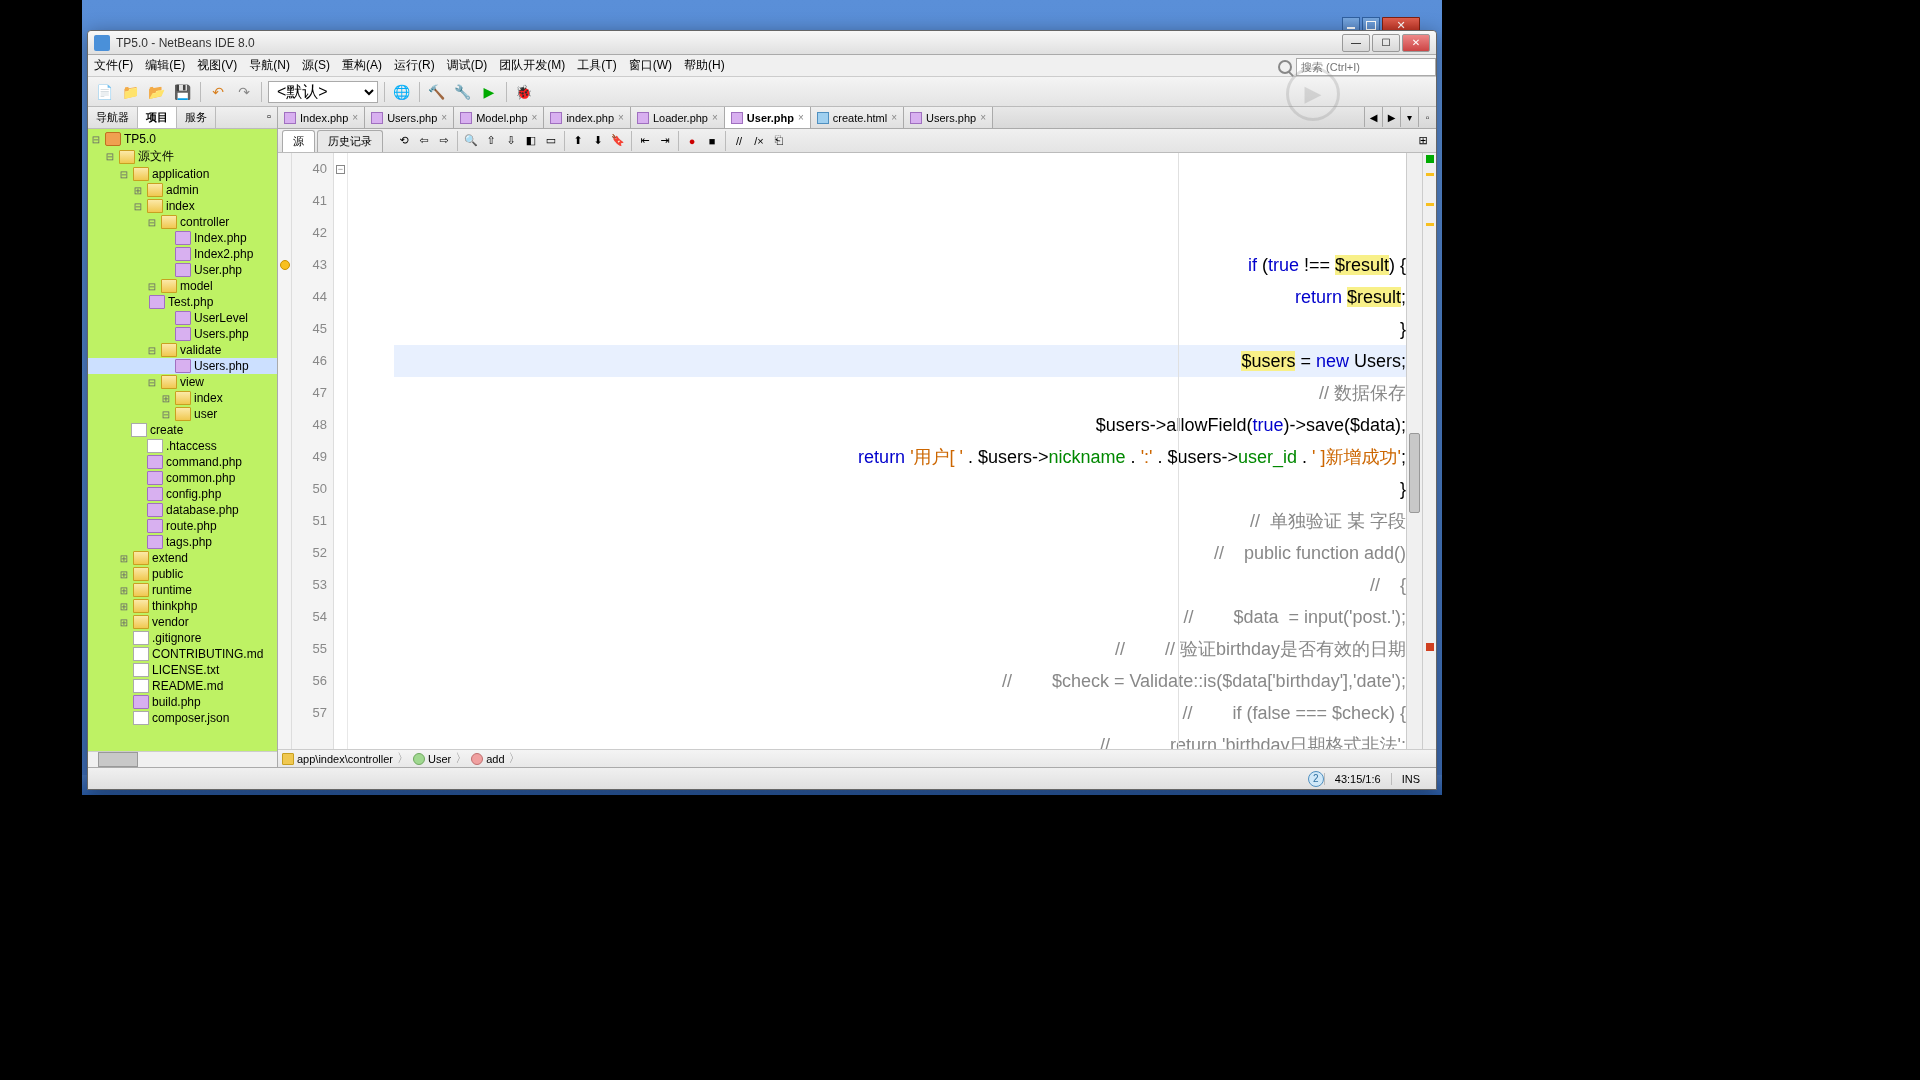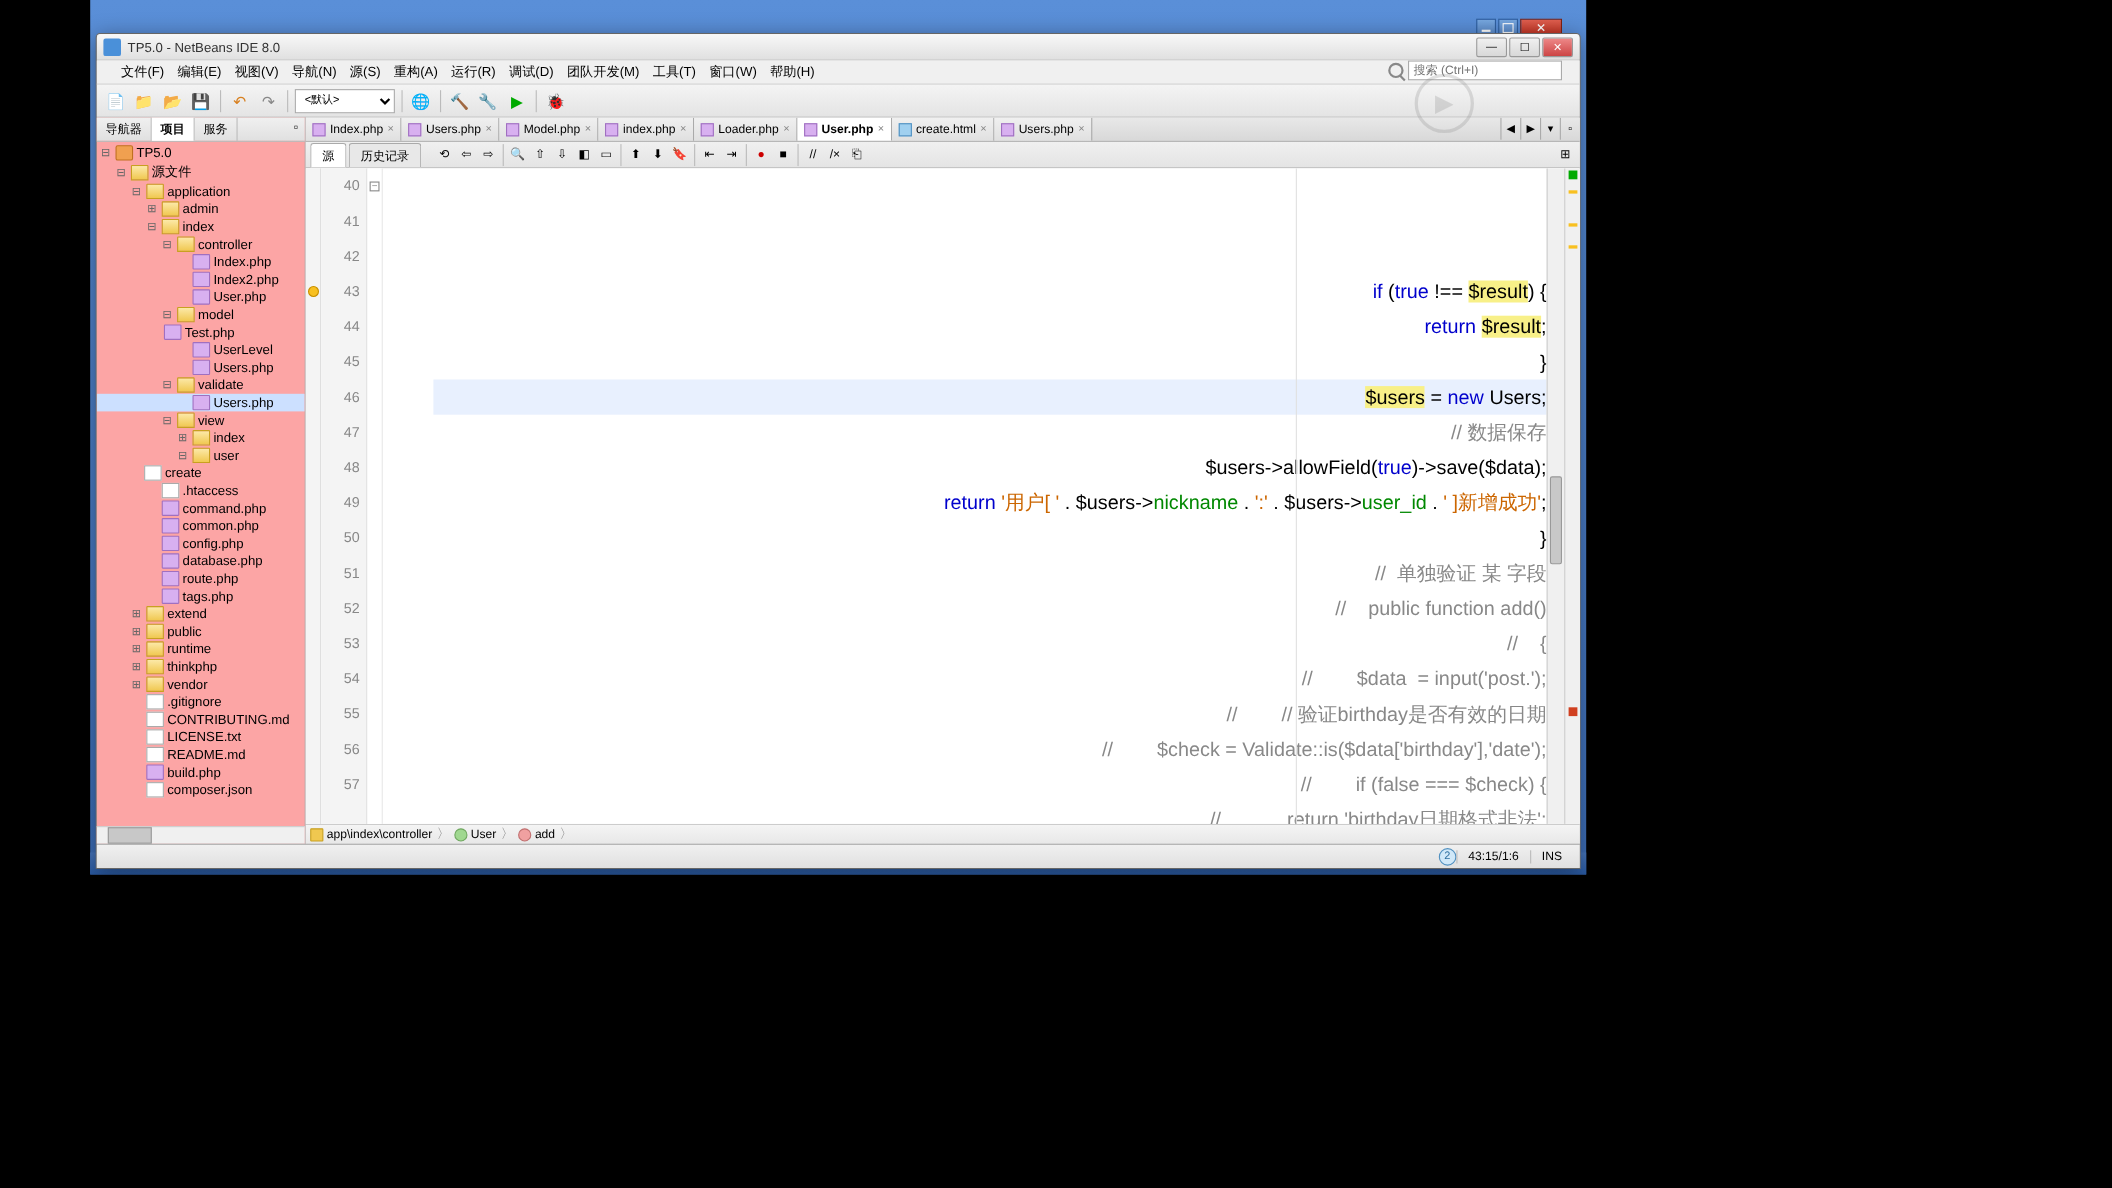--- a/index.html
+++ b/index.html
@@ -6,33 +6,33 @@
 body { background: #000; width: 1920px; height: 1080px; overflow: hidden; position: relative; }
 .screen { position: absolute; left: 82px; top: 0; width: 1360px; height: 795px; background: linear-gradient(#5a8fd8, #3d6eb8); }
 .taskbar-win { position: absolute; bottom: 0; left: 0; right: 0; height: 20px; background: linear-gradient(#4878c0, #2858a0); }
 .window { position: absolute; left: 5px; top: 30px; right: 5px; bottom: 5px; background: #e8e8e8; border: 1px solid #666; border-radius: 4px 4px 0 0; box-shadow: 0 4px 20px rgba(0,0,0,.4); }
 .title-bar { height: 24px; background: linear-gradient(#f8f8f8, #e0e0e0); border-bottom: 1px solid #aaa; display: flex; align-items: center; padding: 0 6px; font-size: 12px; border-radius: 4px 4px 0 0; }
 .title-bar .icon { width: 16px; height: 16px; background: #4a90d9; margin-right: 6px; border-radius: 2px; }
 .title-bar .title { flex: 1; color: #333; }
 .win-controls { display: flex; gap: 2px; }
 .win-btn { width: 28px; height: 18px; background: linear-gradient(#f0f0f0, #d8d8d8); border: 1px solid #999; border-radius: 2px; font-size: 10px; display: flex; align-items: center; justify-content: center; cursor: pointer; }
 .win-btn.close { background: linear-gradient(#e88, #c44); color: #fff; }
-.menu-bar { height: 22px; background: #f0f0f0; border-bottom: 1px solid #ccc; display: flex; align-items: flex-start; padding: 0 16px; font-size: 12px; }
+.menu-bar { height: 22px; background: #f0f0f0; border-bottom: 1px solid #ccc; display: flex; align-items: flex-end; padding: 0 0; font-size: 12px; }
 .menu-bar .item { padding: 2px 6px; cursor: pointer; }
 .menu-bar .search { margin-left: auto; display: flex; align-items: center; }
 .menu-bar .search input { width: 140px; height: 18px; border: 1px solid #aaa; font-size: 11px; padding: 0 4px; }
 .search-icon { width: 14px; height: 14px; border: 2px solid #888; border-radius: 50%; position: relative; margin-right: 4px; }
 .search-icon::after { content: ''; position: absolute; width: 6px; height: 2px; background: #888; bottom: -3px; right: -4px; transform: rotate(45deg); }
 .toolbar { height: 30px; background: linear-gradient(#f4f4f4, #e4e4e4); border-bottom: 1px solid #bbb; display: flex; align-items: center; padding: 0 6px; gap: 4px; }
 .tb-btn { width: 22px; height: 22px; border: 1px solid transparent; border-radius: 3px; display: flex; align-items: center; justify-content: center; cursor: pointer; font-size: 14px; }
 .tb-sep { width: 1px; height: 20px; background: #bbb; margin: 0 2px; }
-.tb-select { width: 91px; height: 22px; border: 1px solid #aaa; background: #fff; font-size: 10px; padding: 0 4px; }
+.tb-select { width: 110px; height: 22px; border: 1px solid #aaa; background: #fff; font-size: 16px; padding: 0 4px; }
 .content { position: absolute; top: 76px; bottom: 22px; left: 0; right: 0; display: flex; }
 
-.left-panel { width: 190px; background: #fca5a5; border-right: 1px solid #aaa; display: flex; flex-direction: column; }
+.left-panel { width: 190px; background: #bef264; border-right: 1px solid #aaa; display: flex; flex-direction: column; }
 .left-tabs { height: 22px; background: linear-gradient(#f0f0f0, #e0e0e0); border-bottom: 1px solid #bbb; display: flex; font-size: 11px; }
 .left-tabs .tab { padding: 3px 8px; border-right: 1px solid #bbb; cursor: pointer; }
 .left-tabs .tab.active { background: #fff; font-weight: bold; }
 .left-tabs .min { margin-left: auto; padding: 3px 6px; cursor: pointer; }
 .tree { flex: 1; overflow: auto; font-size: 12px; padding: 2px 0; }
 .tree-item { display: flex; align-items: center; padding: 1px 0; white-space: nowrap; cursor: pointer; }
 .tree-item.selected { background: #cce0ff; }
 .tree-toggle { width: 12px; text-align: center; font-size: 10px; color: #666; }
 .tree-icon { width: 16px; height: 14px; margin: 0 3px; display: inline-block; }
 .folder-icon { background: linear-gradient(#fce9a8, #f0c850); border-radius: 1px 1px 0 0; border: 1px solid #c8a020; }

